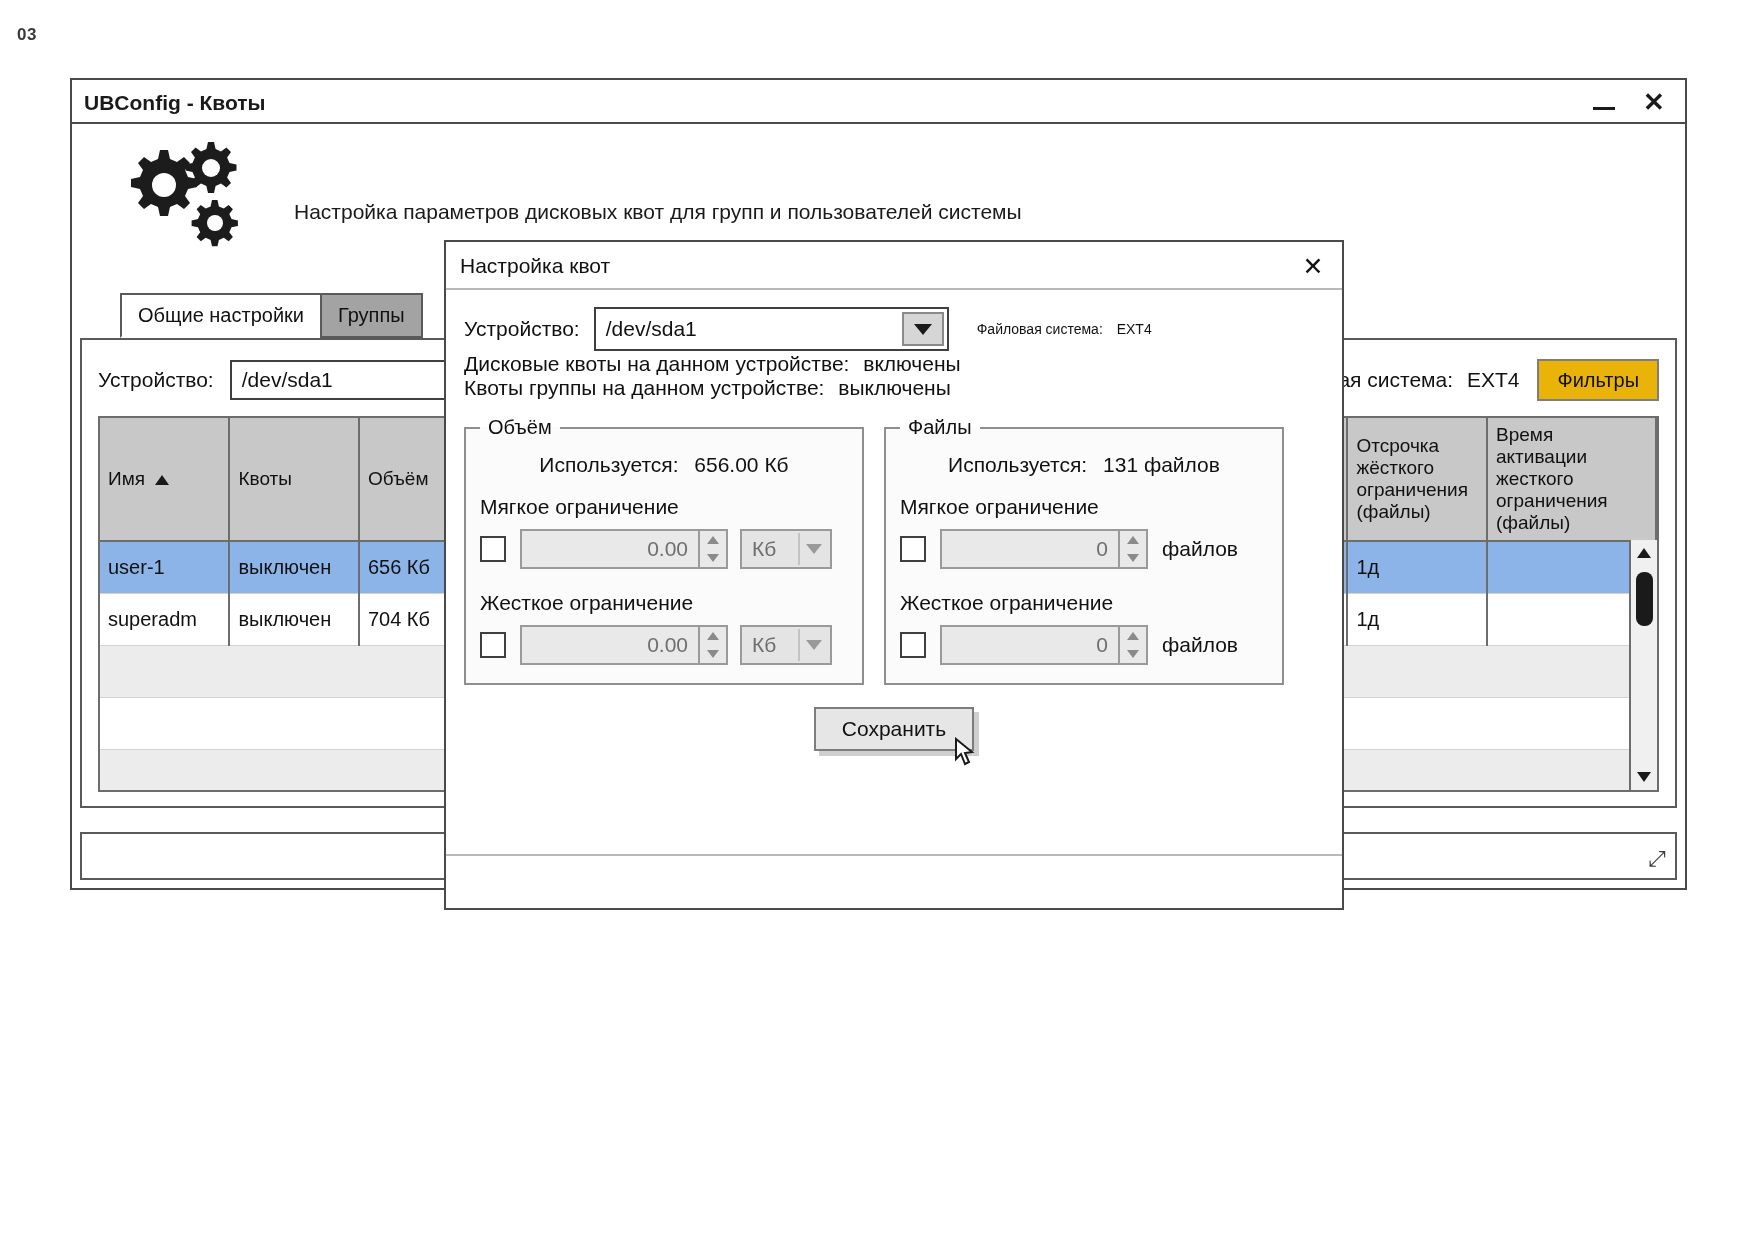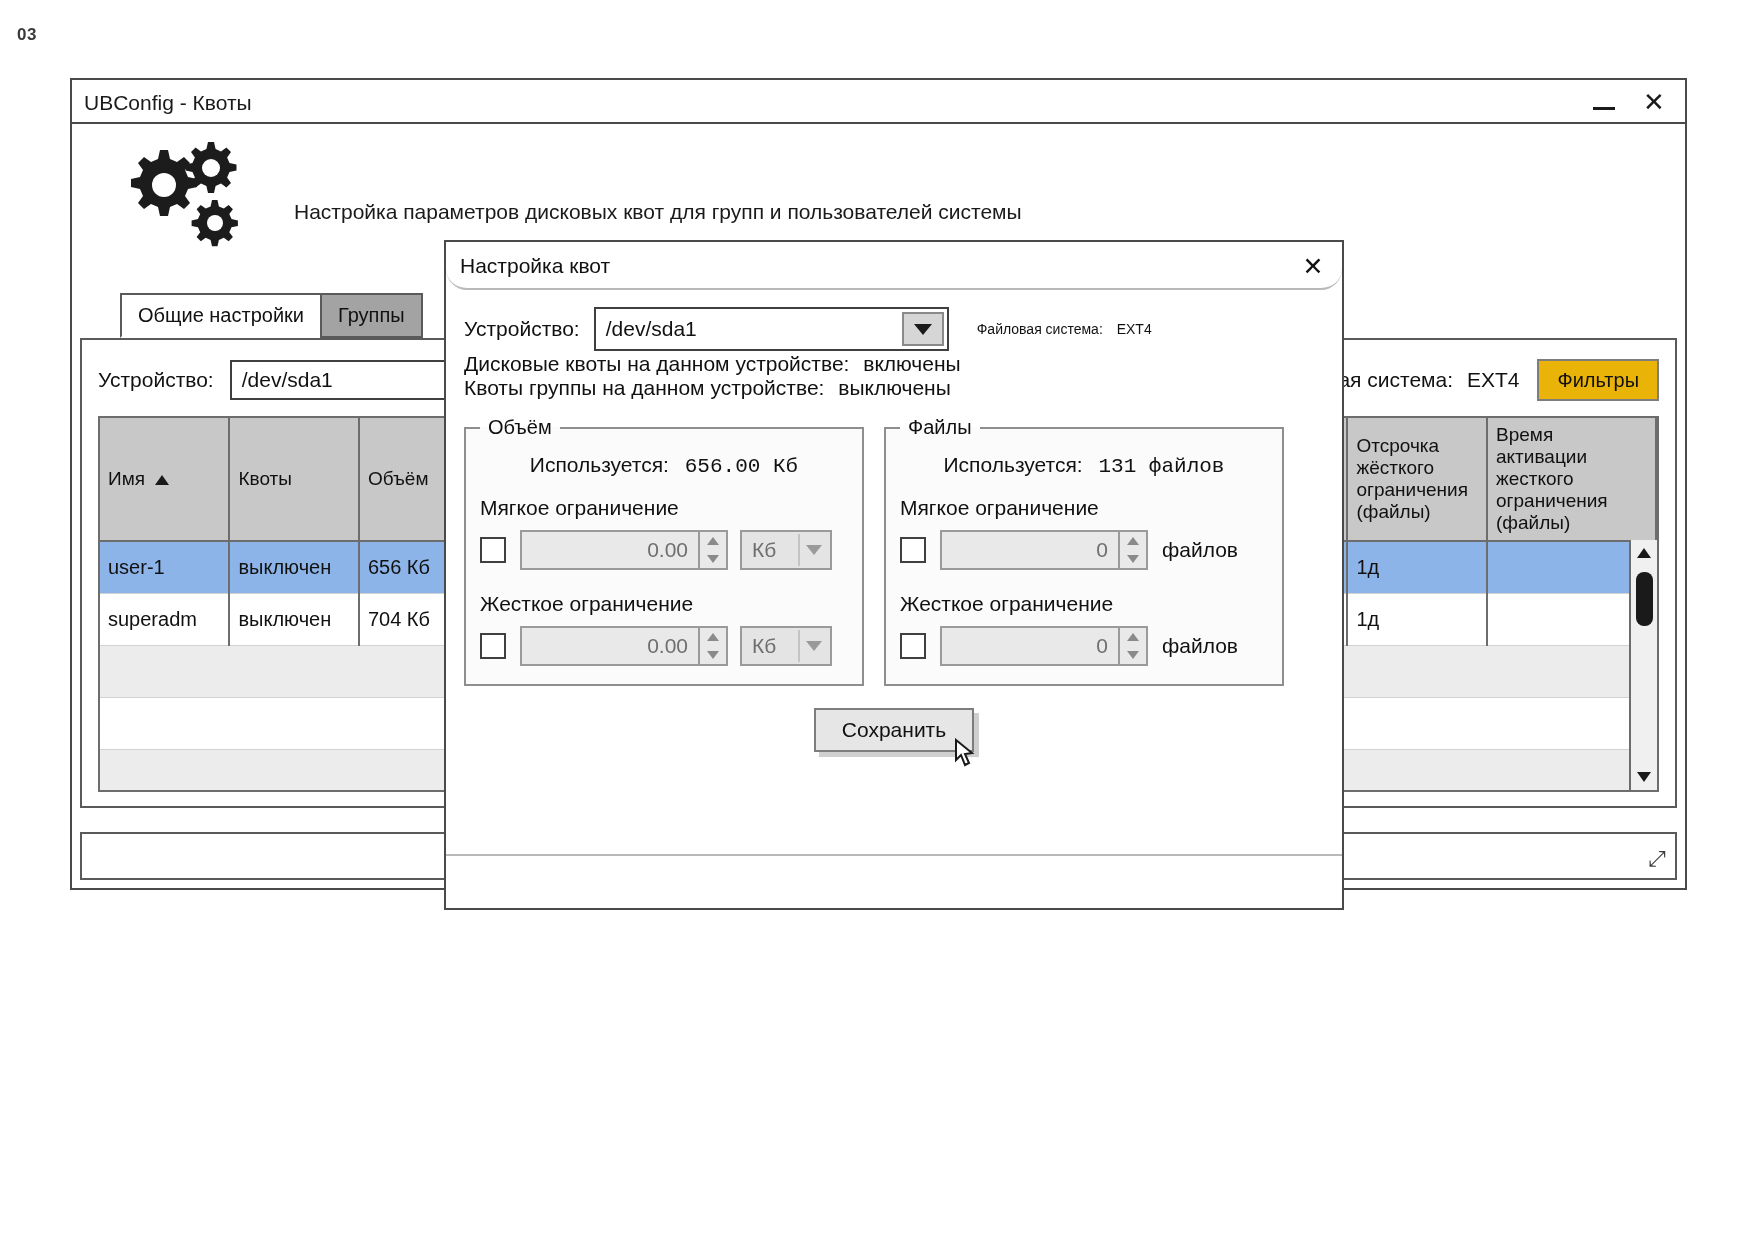--- a/index.html
+++ b/index.html
@@ -24,20 +24,21 @@
     position: absolute; left: 70px; top: 78px;
     width: 1617px; height: 812px;
     background: #ffffff;
     border: 2px solid #4a4a4a;
   }
   .titlebar {
     position: relative;
     height: 44px;
     border-bottom: 2px solid #4a4a4a;
     background: #ffffff;
+    font-weight: bold;
   }
   .titlebar .title {
     position: absolute; left: 12px; top: 11px;
     font-size: 21px; color: #1a1a1a;
   }
   .win-btn {
     position: absolute; top: 0; height: 44px; width: 46px;
     display: flex; align-items: center; justify-content: center;
     font-size: 26px; color: #1a1a1a; cursor: pointer;
   }
@@ -176,21 +177,21 @@
 
   
   .modal {
     position: absolute; left: 444px; top: 240px;
     width: 900px; height: 670px;
     background: #ffffff;
     border: 2px solid #4a4a4a;
     box-shadow: 0 0 0 0 rgba(0,0,0,0);
   }
   .modal-title {
-    position: relative; height: 48px; border-bottom: 2px solid #b9b9b9; border-radius: 21px;
+    position: relative; height: 48px; border-bottom: 2px solid #b9b9b9;
   }
   .modal-title .t { position: absolute; left: 14px; top: 12px; font-size: 21px; }
   .modal-close {
     position: absolute; right: 10px; top: 6px; width: 38px; height: 36px;
     display: flex; align-items: center; justify-content: center;
     font-size: 25px; cursor: pointer;
   }
   .modal-body { position: relative; padding: 16px 18px 0 18px; }
   .row-dev { display: flex; align-items: center; height: 46px; }
   .row-dev .lbl { font-size: 21px; margin-right: 14px; }
@@ -208,21 +209,21 @@
   .info-line .val { margin-left: 8px; }
 
   
   .fsets { display: flex; gap: 20px; margin-top: 16px; }
   fieldset.box {
     border: 2px solid #8e8e8e; margin: 0; padding: 6px 14px 18px 14px;
     width: 400px; background: #fbfbfb;
   }
   fieldset.box legend { font-size: 20px; padding: 0 8px; }
   .used-line { font-size: 21px; text-align: center; margin: 8px 0 18px 0; }
-  .used-line .val { margin-left: 10px; font-family: Liberation Mono, monospace; }
+  .used-line .val { margin-left: 10px; }
   .limit-label { font-size: 21px; margin-bottom: 10px; }
   .limit-row { display: flex; align-items: center; margin-bottom: 22px; }
   .chk {
     width: 26px; height: 26px; border: 2px solid #3f3f3f; background: #ffffff;
     margin-right: 14px; flex: 0 0 auto; cursor: pointer;
   }
   .num-field {
     width: 180px; height: 40px; border: 2px solid #9a9a9a; background: #e9e9e9;
     color: #6f6f6f; font-size: 21px; text-align: right;
     padding-right: 10px; display: flex; align-items: center; justify-content: flex-end;

